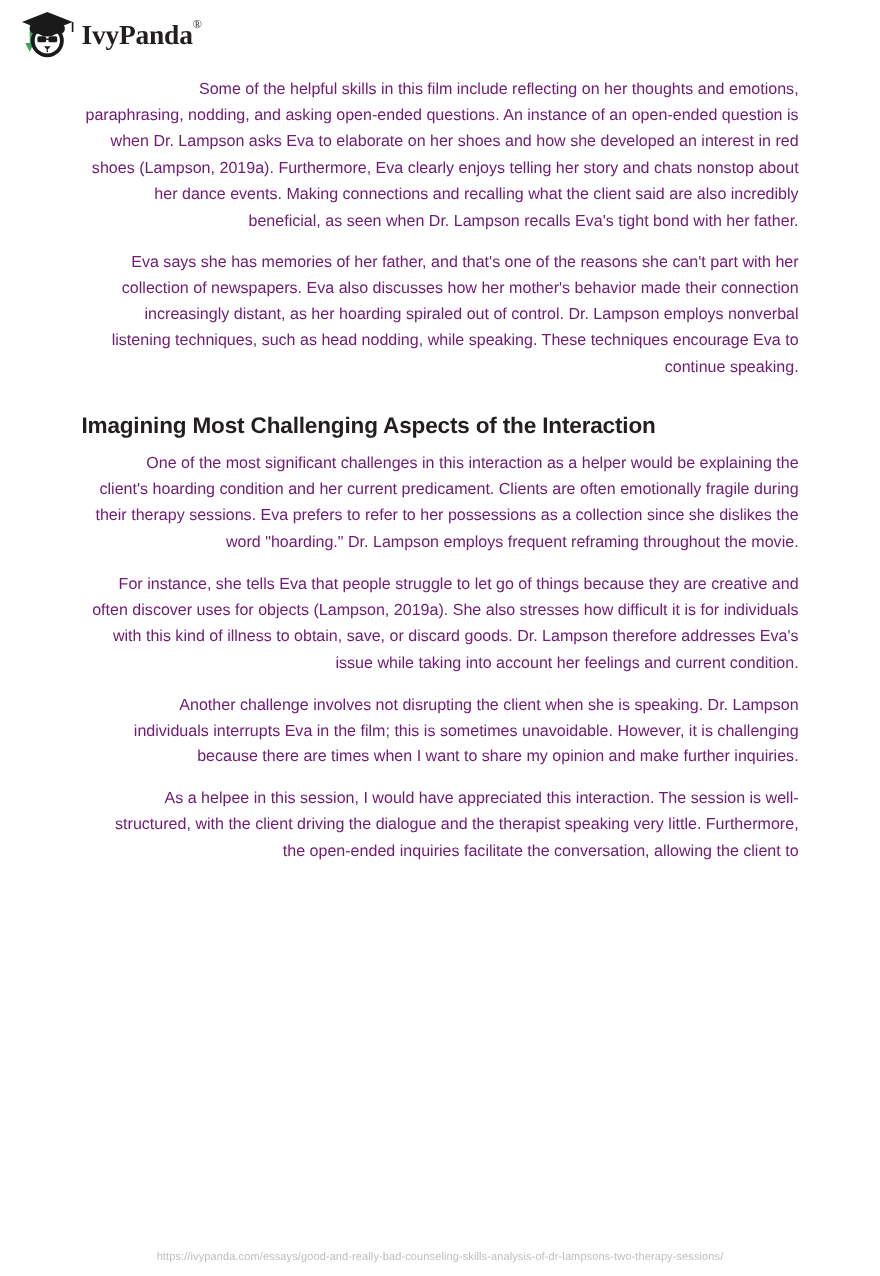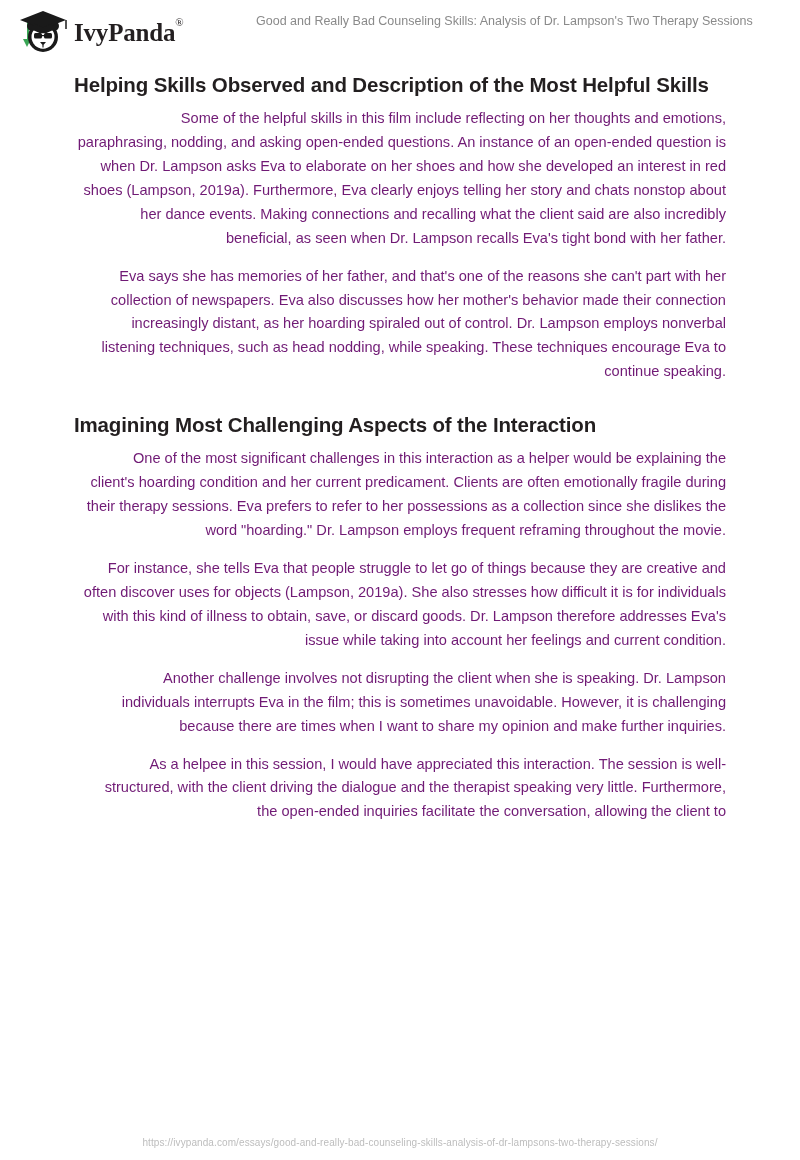--- a/index.html
+++ b/index.html
@@ -151,26 +151,24 @@
         <path d="M62 74 v5" stroke="#1a1a1a" stroke-width="2.2" fill="none"></path>
 
         <path d="M62 6 L108 24 L62 42 L16 24 Z" fill="#1a1a1a"></path>
         <path d="M44 31 L44 45 Q62 56 80 45 L80 31 L62 39 Z" fill="#1a1a1a"></path>
         <path d="M108 24 L108 42" stroke="#1a1a1a" stroke-width="3" fill="none"></path>
       </svg>
     </span>
     <span class="brand-wordmark"><span>IvyPanda</span><span class="brand-reg">®</span></span>
   </a>
 
-  <div class="header-title">Good and Really Bad Counseling Skills: Analysis of Dr. Lampson's Two Therapy Sessions</div>
 </div>
 
 <main class="article">
 
-  <h2 class="section-heading">Helping Skills Observed and Description of the Most Helpful Skills</h2>
   <p class="body-text">Some of the helpful skills in this film include reflecting on her thoughts and emotions, paraphrasing, nodding, and asking open-ended questions. An instance of an open-ended question is when Dr. Lampson asks Eva to elaborate on her shoes and how she developed an interest in red shoes (Lampson, 2019a). Furthermore, Eva clearly enjoys telling her story and chats nonstop about her dance events. Making connections and recalling what the client said are also incredibly beneficial, as seen when Dr. Lampson recalls Eva's tight bond with her father.</p>
   <p class="body-text">Eva says she has memories of her father, and that's one of the reasons she can't part with her collection of newspapers. Eva also discusses how her mother's behavior made their connection increasingly distant, as her hoarding spiraled out of control. Dr. Lampson employs nonverbal listening techniques, such as head nodding, while speaking. These techniques encourage Eva to continue speaking.</p>
 
   <h2 class="section-heading spaced">Imagining Most Challenging Aspects of the Interaction</h2>
   <p class="body-text">One of the most significant challenges in this interaction as a helper would be explaining the client's hoarding condition and her current predicament. Clients are often emotionally fragile during their therapy sessions. Eva prefers to refer to her possessions as a collection since she dislikes the word "hoarding." Dr. Lampson employs frequent reframing throughout the movie.</p>
   <p class="body-text">For instance, she tells Eva that people struggle to let go of things because they are creative and often discover uses for objects (Lampson, 2019a). She also stresses how difficult it is for individuals with this kind of illness to obtain, save, or discard goods. Dr. Lampson therefore addresses Eva's issue while taking into account her feelings and current condition.</p>
   <p class="body-text">Another challenge involves not disrupting the client when she is speaking. Dr. Lampson individuals interrupts Eva in the film; this is sometimes unavoidable. However, it is challenging because there are times when I want to share my opinion and make further inquiries.</p>
 
   <p class="body-text">As a helpee in this session, I would have appreciated this interaction. The session is well-structured, with the client driving the dialogue and the therapist speaking very little. Furthermore, the open-ended inquiries facilitate the conversation, allowing the client to</p>
 

